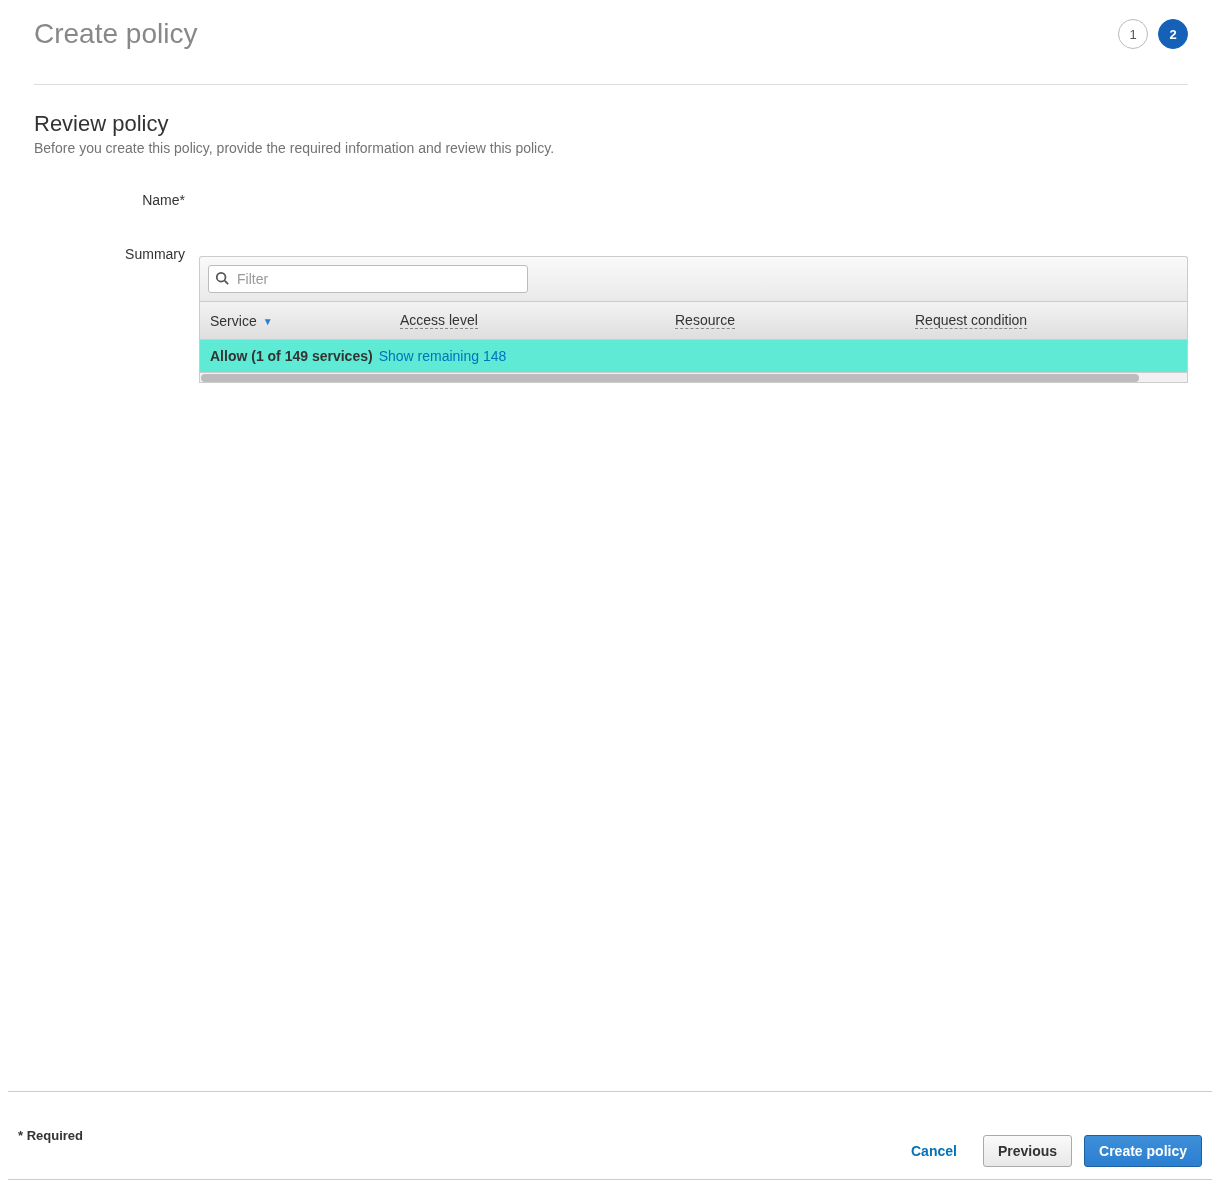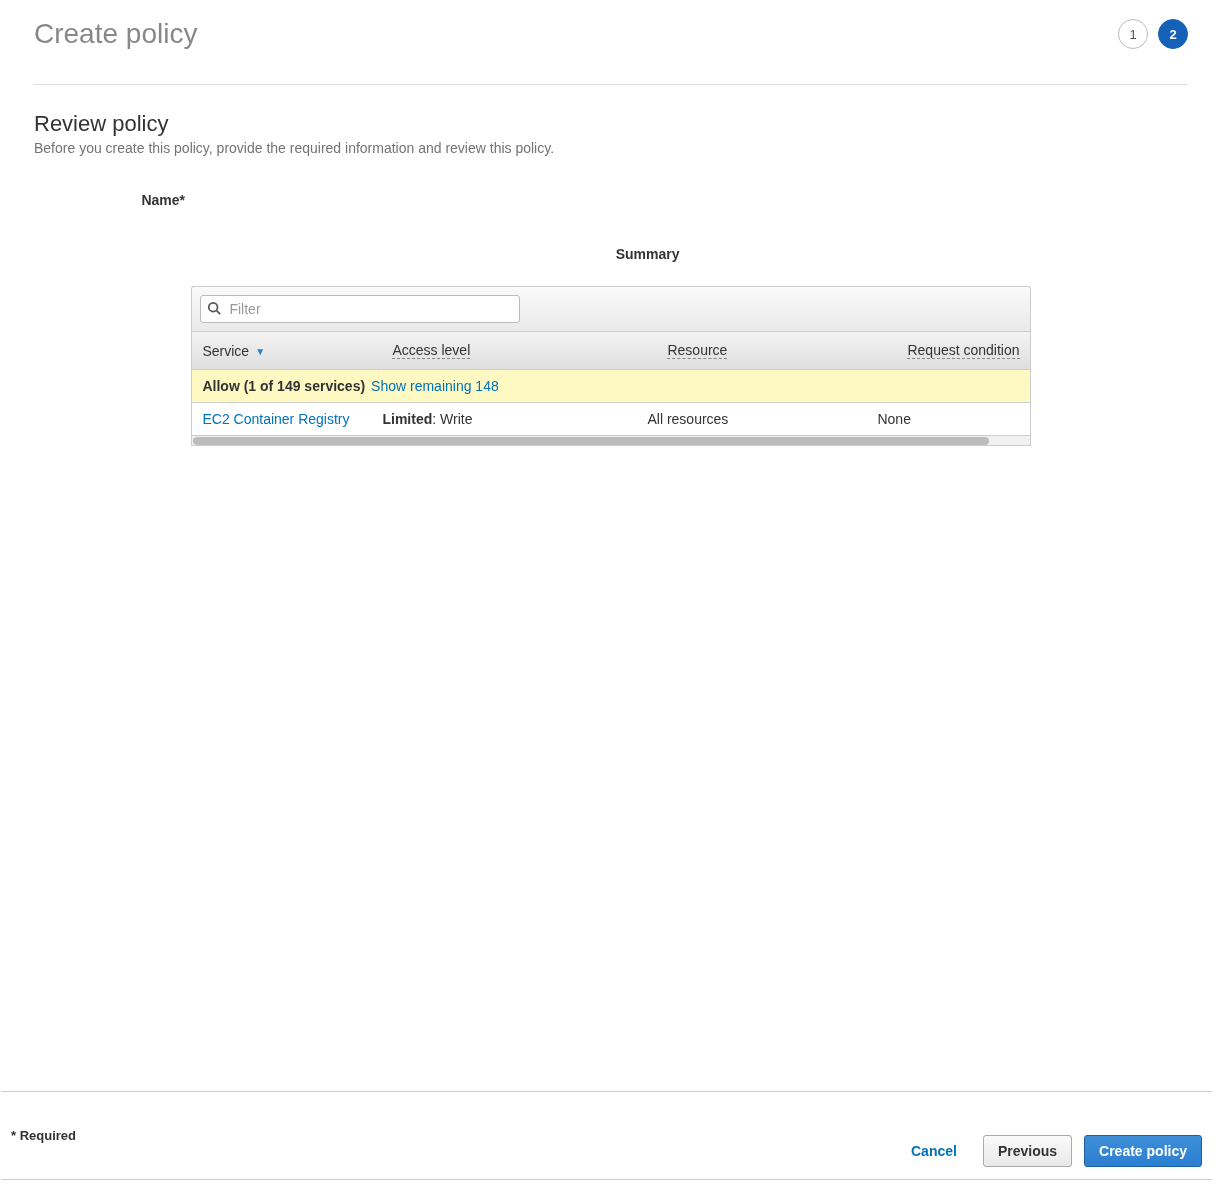--- a/index.html
+++ b/index.html
@@ -60,21 +60,21 @@
     margin-bottom: 28px;
   }
   .form-row {
     display: flex;
     align-items: flex-start;
     margin-bottom: 24px;
   }
   .form-label {
     width: 165px;
     text-align: right;
-    font-weight: bold;
+    font-weight: normal;
     padding-top: 8px;
     padding-right: 14px;
     font-size: 14px;
     color: #333;
   }
   .form-field {
     flex: 0 0 auto;
   }
   .text-input {
     width: 436px;
@@ -152,21 +152,21 @@
     display: inline-block;
     transform: translateY(1px);
   }
   .allow-row {
     display: flex;
     align-items: center;
     gap: 6px;
     padding: 8px 10px;
     border: 1px solid #ccc;
     border-top: none;
-    background: #fef9c3;
+    background: #5eead4;
     font-size: 14px;
   }
   .allow-row .b { font-weight: bold; }
   .link { color: #0073bb; text-decoration: none; cursor: pointer; }
   .data-row {
     display: flex;
     border: 1px solid #ccc;
     border-top: none;
     font-size: 14px;
     background: #fff;
@@ -188,21 +188,21 @@
     position: absolute;
     left: 0; top: 0;
     height: 8px;
     width: 95%;
     margin: 1px;
     background: #bcbcbc;
     border-radius: 4px;
   }
   .footer {
     position: absolute;
-    left: 1px; right: 10px; bottom: 10px;
+    left: 8px; right: 10px; bottom: 10px;
     border-top: 1px solid #ccc;
     border-bottom: 1px solid #ccc;
     background: #fff;
     padding: 12px 10px;
     display: flex;
     align-items: center;
     justify-content: space-between;
   }
   .required {
     font-size: 13px;
@@ -256,21 +256,21 @@
     </div>
   </div>
 
   <h2 class="section-title">Review policy</h2>
   <p class="section-desc">Before you create this policy, provide the required information and review this policy.</p>
 
   <div class="form-row">
     <div class="form-label">Name*</div>
   </div>
 
-  <div class="form-row" style="align-items:center;flex-direction:column;">
+  <div class="form-row" style="align-items:flex-start;">
     <div class="form-label" style="padding-top:14px;">Summary</div>
     <div class="summary-panel">
 
       <div class="filter-bar">
         <div class="filter-wrap">
           <svg class="search-icon" viewBox="0 0 16 16" fill="none" stroke="currentColor" stroke-width="2">
             <circle cx="7" cy="7" r="5"></circle>
             <line x1="11" y1="11" x2="15" y2="15"></line>
           </svg>
           <input class="filter-input" type="text" placeholder="Filter" style="">
@@ -291,30 +291,20 @@
         <div class="th th-request">
           <span class="u">Request condition</span>
         </div>
       </div>
 
       <div class="allow-row">
         <span class="b">Allow (1 of 149 services)</span>
         <a class="link">Show remaining 148</a>
       </div>
 
-      <div class="data-row">
-        <div class="td td-service">
-          <a class="link">EC2 Container Registry</a>
-        </div>
-        <div class="td td-access">
-          <span class="b">Limited</span><span>: Write</span>
-        </div>
-        <div class="td td-resource">All resources</div>
-        <div class="td td-request">None</div>
-      </div>
 
       <div class="hscroll">
         <div class="hscroll-thumb"></div>
       </div>
 
     </div>
   </div>
 </div>
 
 <div class="footer">

